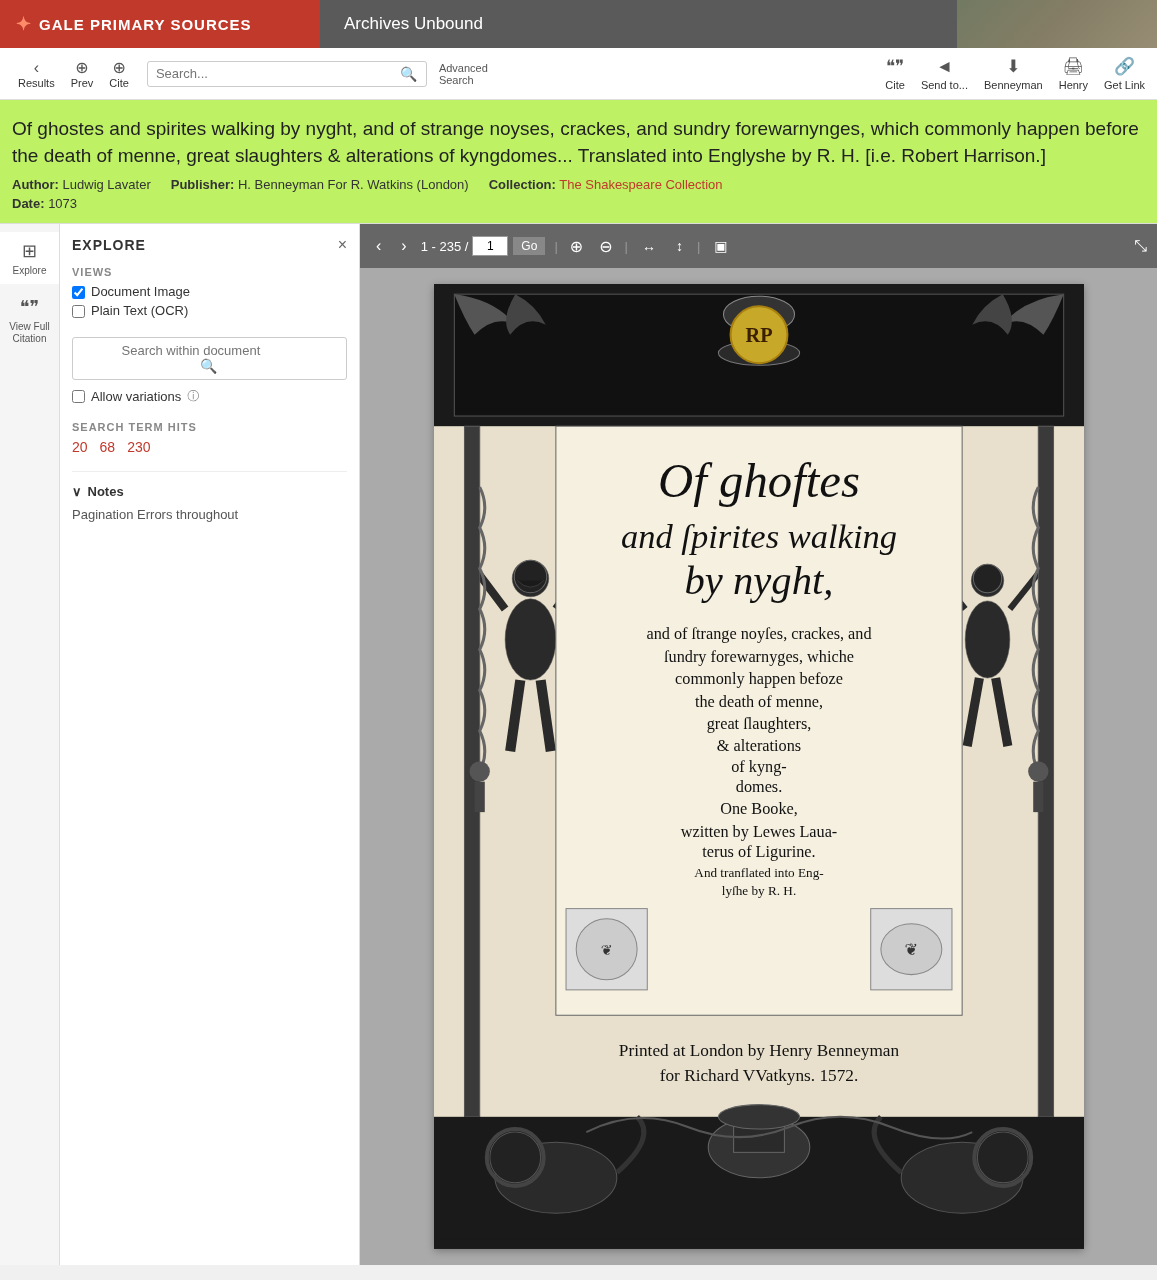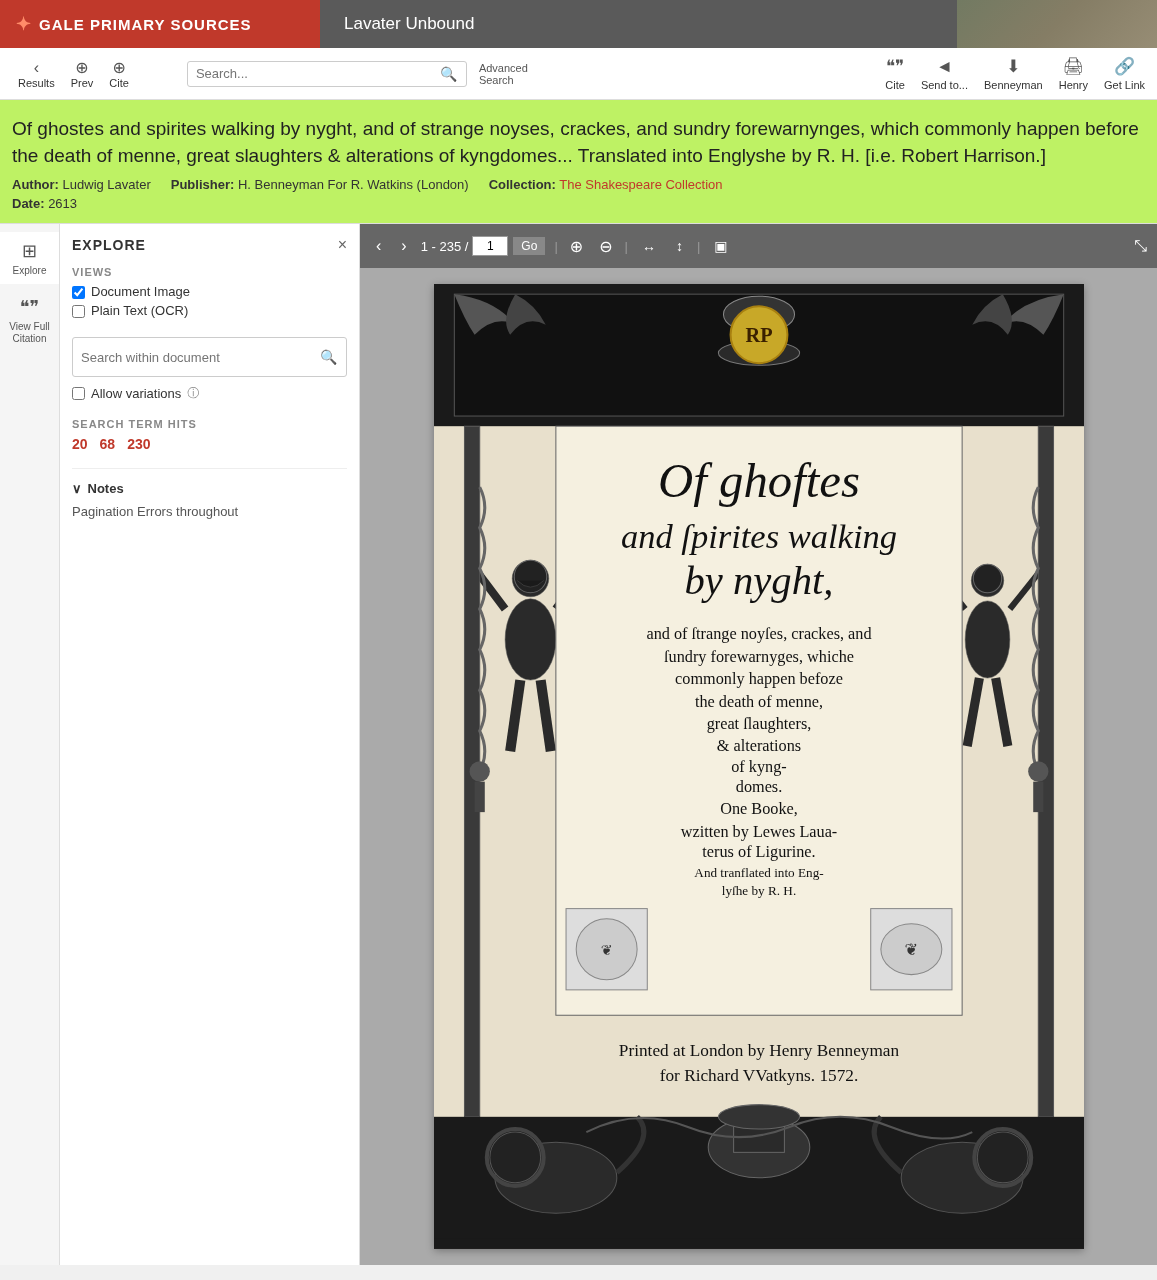--- a/index.html
+++ b/index.html
@@ -68,21 +68,20 @@
     .toolbar-nav-btn .arrow { font-size: 16px; color: #555; }
     .search-box {
       display: flex;
       align-items: center;
       border: 1px solid #ccc;
       border-radius: 3px;
       padding: 4px 8px;
       flex: 1;
       max-width: 280px;
       background: white;
-      margin-left: 40px;
     }
     .search-box input {
       border: none;
       outline: none;
       flex: 1;
       font-size: 13px;
       color: #999;
     }
     .search-box .search-btn {
       background: none;
@@ -220,23 +219,24 @@
       font-size: 13px;
       color: #333;
       margin-bottom: 4px;
     }
     .checkbox-row input[type="checkbox"] { cursor: pointer; }
     .search-within {
       display: flex;
       align-items: center;
       border: 1px solid #ccc;
       border-radius: 3px;
-      padding: 11px 8px;
+      padding: 5px 8px;
       margin-bottom: 8px;
       margin-top: 8px;
+      flex-direction: column;
     }
     .search-within input {
       border: none;
       outline: none;
       flex: 1;
       font-size: 13px;
       color: #999;
     }
     .search-within .icon { font-size: 14px; color: #666; cursor: pointer; }
     .allow-variations {
@@ -263,21 +263,21 @@
       margin-bottom: 6px;
     }
     .hits-numbers {
       display: flex;
       gap: 12px;
     }
     .hit-number {
       color: #c0392b;
       font-size: 14px;
       cursor: pointer;
-      font-weight: bold;
+      font-weight: normal;
     }
     .divider { border: none; border-top: 1px solid #eee; margin: 12px 0; }
     .notes-section { }
     .notes-header {
       display: flex;
       align-items: center;
       gap: 6px;
       cursor: pointer;
       font-size: 13px;
       color: #333;
@@ -385,21 +385,21 @@
   </style>
 </head>
 <body>
 
 <div class="top-header">
   <div class="top-header-brand">
     <span class="brand-icon">✦</span>
     <span style="font-size:15px;letter-spacing:1px;">GALE PRIMARY SOURCES</span>
   </div>
   <div class="top-header-title">
-    <span>Lavater Unbound</span>
+    <span>Archives Unbound</span>
   </div>
 
   <div style="position:absolute;right:0;top:0;width:200px;height:48px;background:linear-gradient(135deg,#8a9a6a,#b0a070,#d4c090);opacity:0.5;"></div>
 </div>
 
 <div class="toolbar">
   <div class="toolbar-nav">
     <button class="toolbar-nav-btn">
       <span class="arrow">‹</span>
       <span>Results</span>
@@ -459,21 +459,21 @@
       <strong>Publisher:</strong>
       <span>H. Benneyman For R. Watkins (London)</span>
     </span>
     <span>
       <strong>Collection:</strong>
       <a href="#">The Shakespeare Collection</a>
     </span>
   </div>
   <div class="doc-date">
     <strong>Date:</strong>
-    <span>2613</span>
+    <span>1073</span>
   </div>
 </div>
 
 <div class="main-content">
 
   <div class="sidebar-tabs">
     <div class="sidebar-tab active">
       <span class="tab-icon">⊞</span>
       <span style="font-size:10px;">Explore</span>
     </div>

